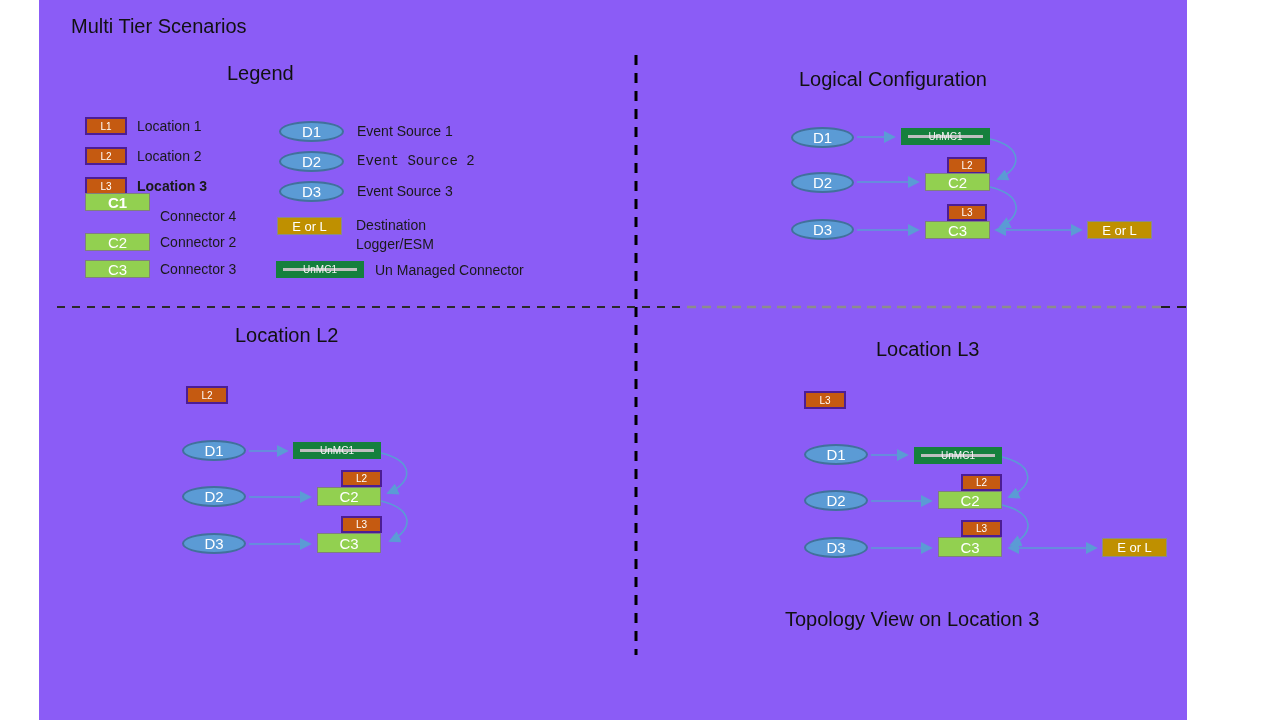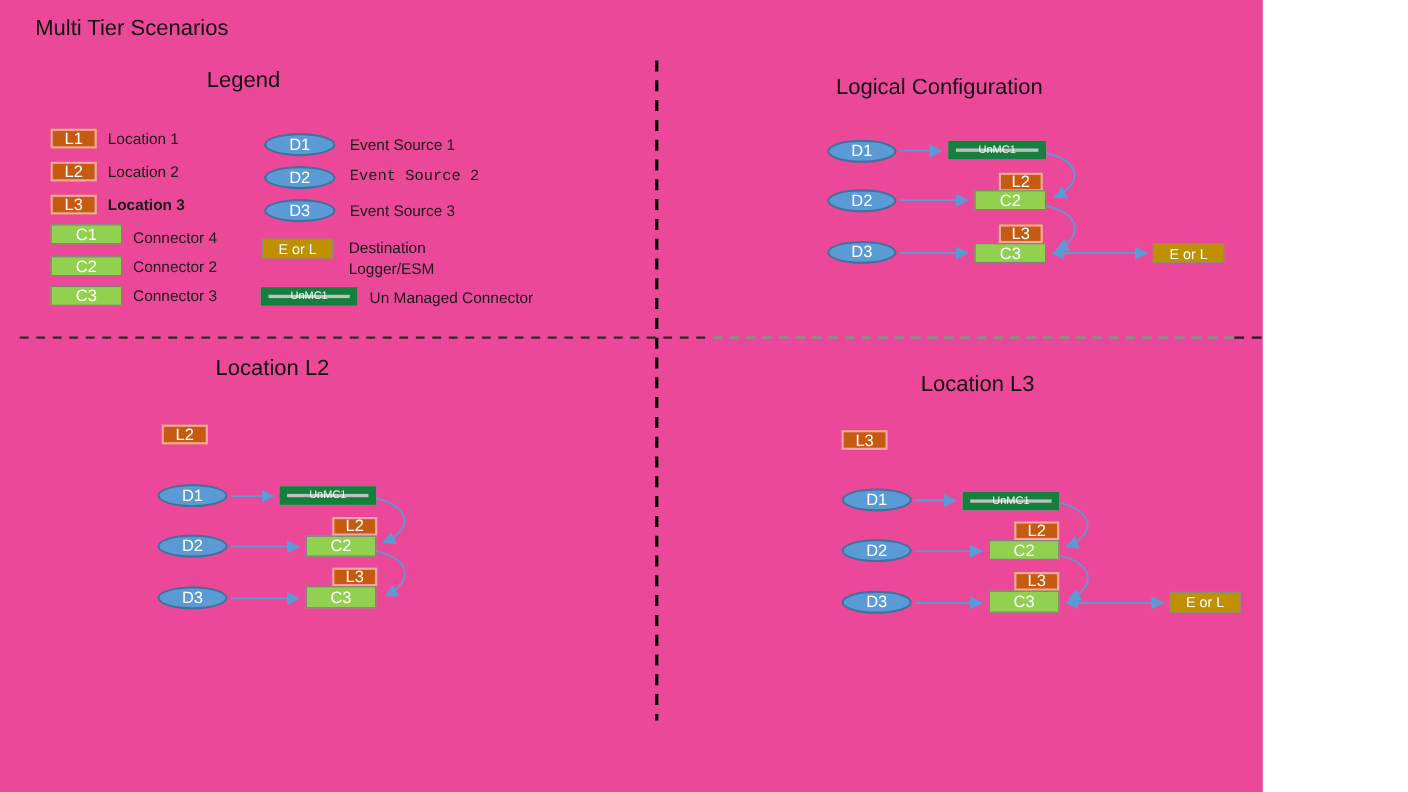--- a/index.html
+++ b/index.html
@@ -1,23 +1,23 @@
 <!DOCTYPE html>
 <html><head>
 <meta charset="utf-8">
 <style>
   html,body{margin:0;padding:0;background:#fff;}
-  .canvas{position:relative;width:1148px;height:720px;background:#ec4899;overflow:hidden;
-          font-family:"Liberation Sans",sans-serif;}
+  .canvas{position:relative;width:1148px;height:720px;background:#8b5cf6;overflow:hidden;
+          font-family:"Liberation Sans",sans-serif;margin-left:39px;}
   .overlay{position:absolute;left:0;top:0;width:1280px;height:720px;pointer-events:none;}
   .heading{position:absolute;color:#111;font-size:20px;white-space:nowrap;}
   .lbl{position:absolute;color:#1a1a1a;font-size:14px;white-space:nowrap;}
   .chip{position:absolute;box-sizing:border-box;color:#fff;display:flex;
         align-items:center;justify-content:center;white-space:nowrap;}
-  .loc{background:#C55A11;border:2px solid #fca5a5;font-size:15px;}
+  .loc{background:#C55A11;border:2px solid #4c1d95;font-size:10px;}
   .conn{background:#92D050;border:1px solid #7f7f7f;font-size:15px;}
   .gray{background:#BFBFBF;border:7px solid #15803d;font-size:10px;color:#f5f5f5;}
   .gold{background:#BF9000;border:1px solid #8a8a8a;font-size:13px;}
   .ellipse{background:#5B9BD5;border:2px solid #41719C;border-radius:50%;font-size:15px;}
 </style>
 </head>
 <body>
 
 <div class="canvas">
 
@@ -58,29 +58,30 @@
       <path d="M 963 505 C 996 513 996 534 972 545" marker-end="url(#ah)"></path>
       <line x1="970" y1="548" x2="1057" y2="548" marker-start="url(#ah)" marker-end="url(#ah)"></line>
     </g>
   </svg>
 
   <div class="heading" style="left:32px;top:15px;">Multi Tier Scenarios</div>
   <div class="heading" style="left:188px;top:62px;">Legend</div>
   <div class="heading" style="left:760px;top:68px;">Logical Configuration</div>
   <div class="heading" style="left:196px;top:324px;">Location L2</div>
   <div class="heading" style="left:837px;top:338px;">Location L3</div>
+  <div class="heading" style="left:746px;top:608px;">Topology View on Location 3</div>
 
   <div class="chip loc" style="left:46px;top:117px;width:42px;height:18px;">L1</div>
   <div class="lbl" style="left:98px;top:118px;">Location 1</div>
   <div class="chip loc" style="left:46px;top:147px;width:42px;height:18px;">L2</div>
   <div class="lbl" style="left:98px;top:148px;">Location 2</div>
   <div class="chip loc" style="left:46px;top:177px;width:42px;height:18px;">L3</div>
   <div class="lbl" style="left:98px;top:178px;font-weight:bold;">Location 3</div>
 
-  <div class="chip conn" style="left:46px;top:204px;width:65px;height:18px;">C1</div>
+  <div class="chip conn" style="left:46px;top:193px;width:65px;height:18px;font-weight:bold;">C1</div>
   <div class="lbl" style="left:121px;top:208px;">Connector 4</div>
   <div class="chip conn" style="left:46px;top:233px;width:65px;height:18px;">C2</div>
   <div class="lbl" style="left:121px;top:234px;">Connector 2</div>
   <div class="chip conn" style="left:46px;top:260px;width:65px;height:18px;">C3</div>
   <div class="lbl" style="left:121px;top:261px;">Connector 3</div>
 
   <div class="chip ellipse" style="left:240px;top:121px;width:65px;height:21px;">D1</div>
   <div class="lbl" style="left:318px;top:123px;">Event Source 1</div>
   <div class="chip ellipse" style="left:240px;top:151px;width:65px;height:21px;">D2</div>
   <div class="lbl" style="left:318px;top:153px;font-family:Liberation Mono, monospace;">Event Source 2</div>

